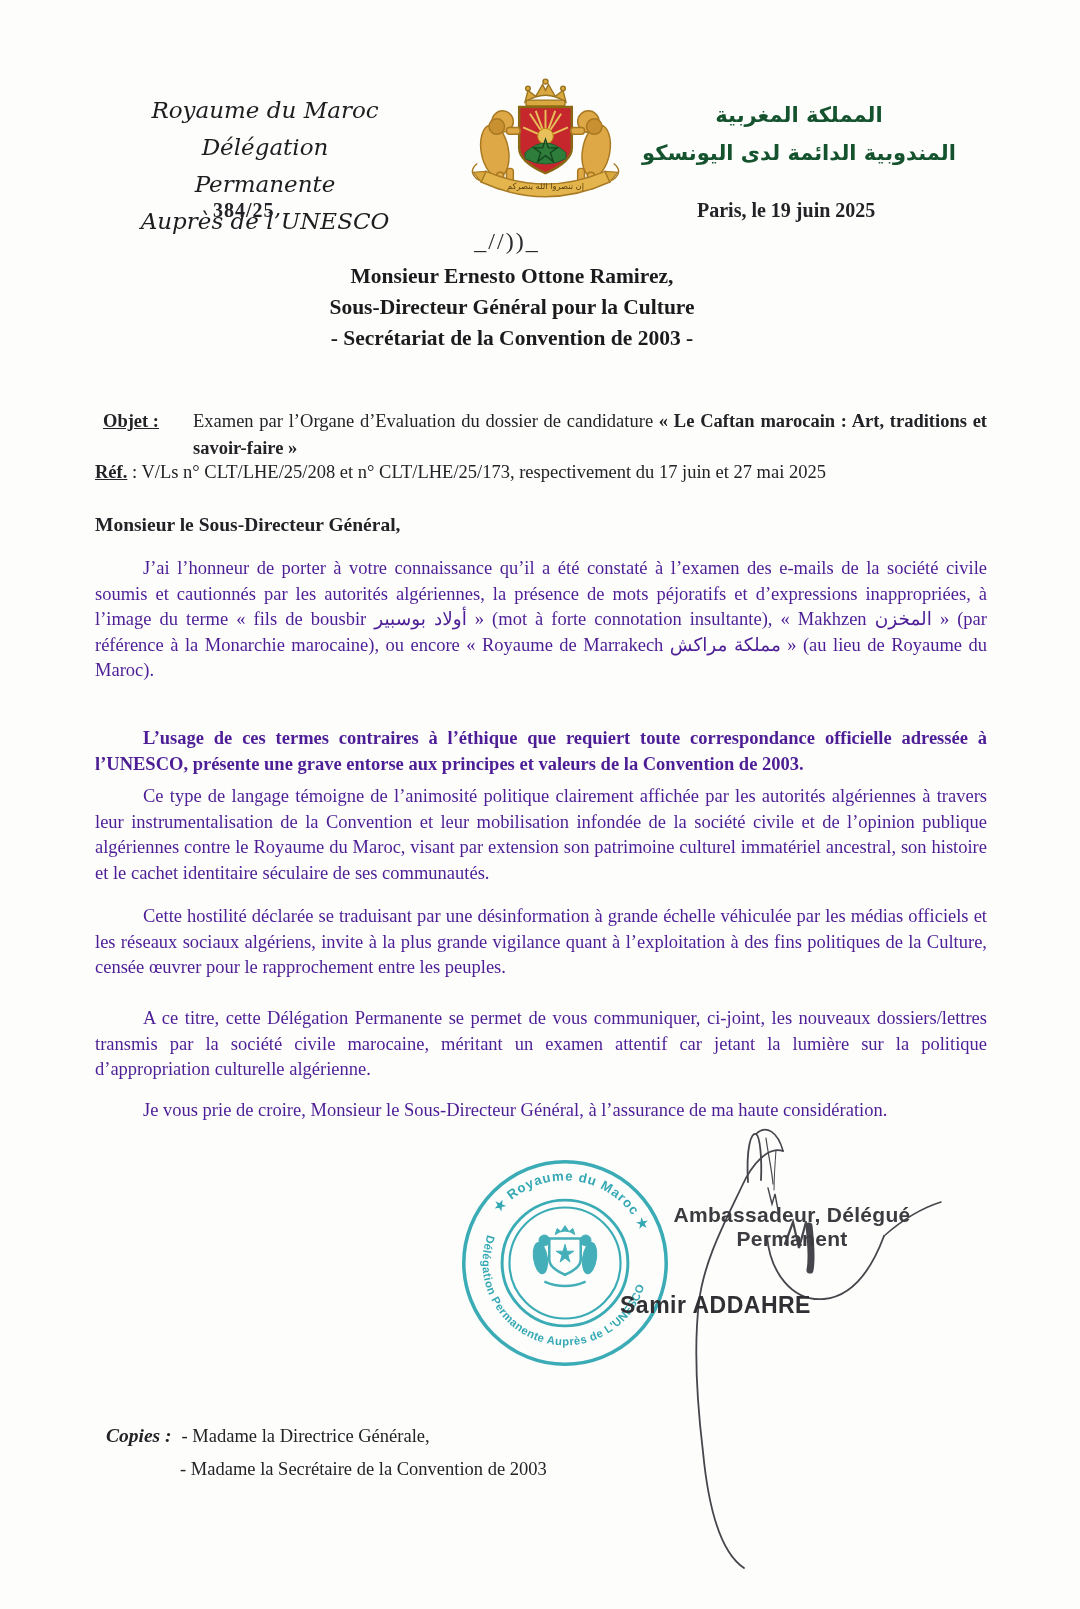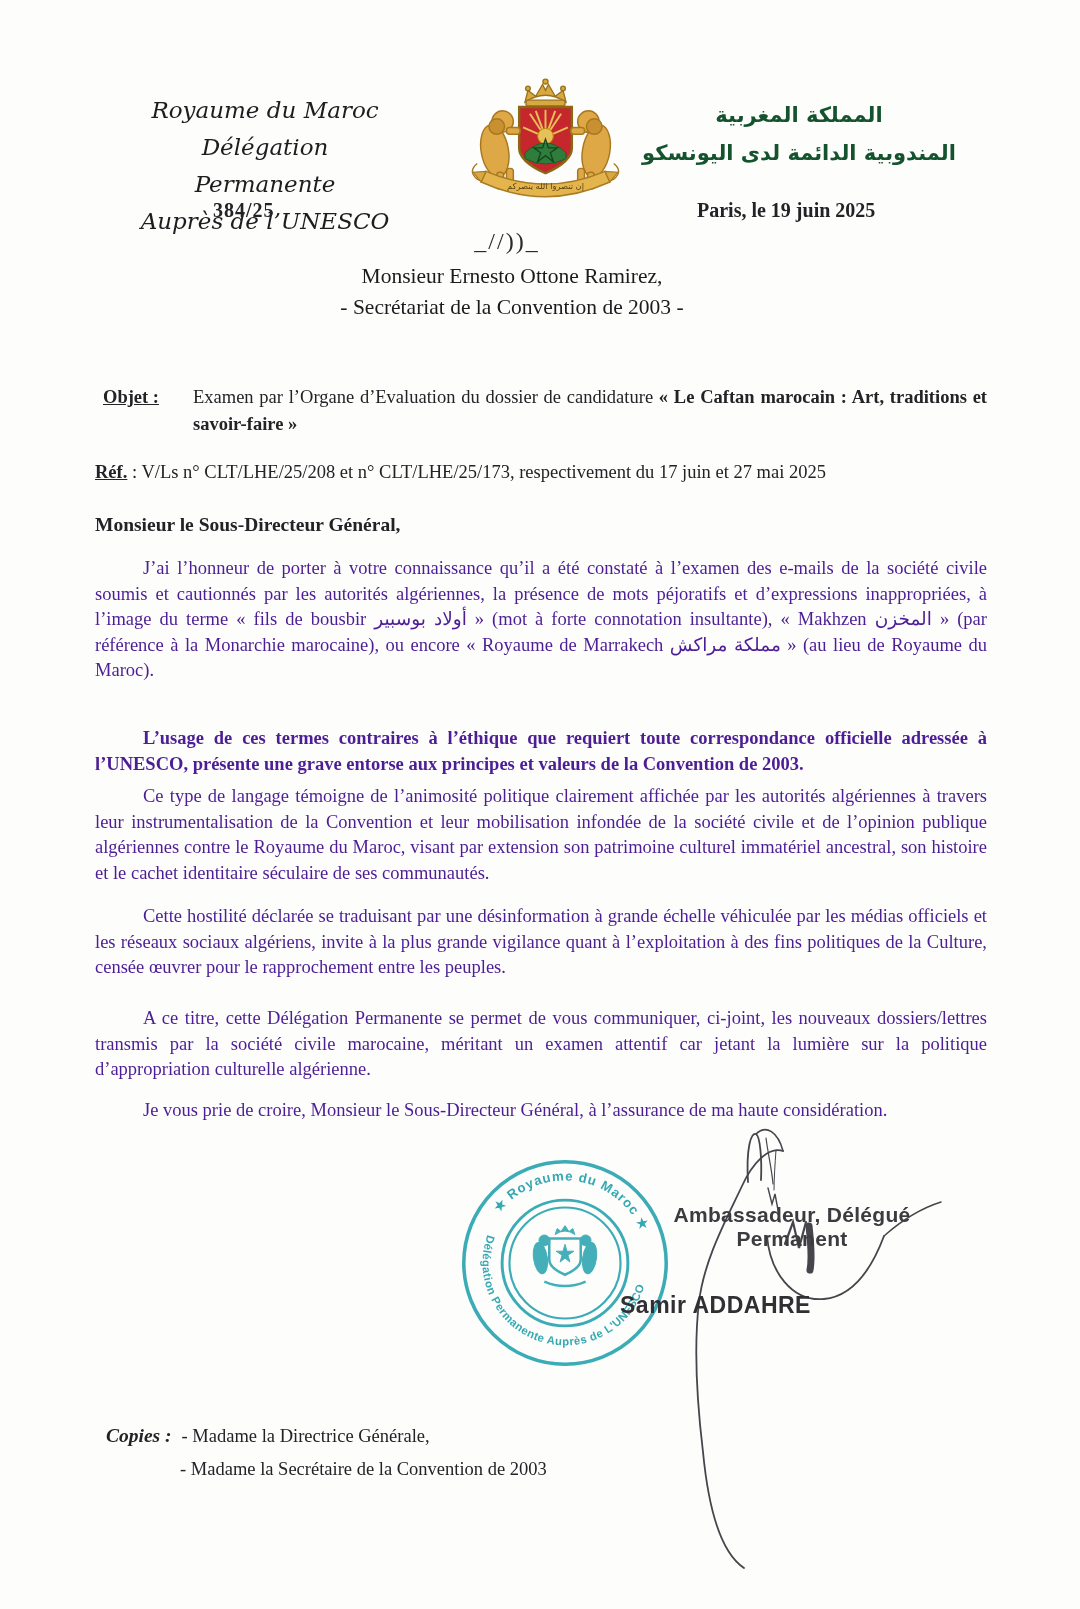--- a/index.html
+++ b/index.html
@@ -10,23 +10,23 @@
            font-style:italic;font-family:"DejaVu Serif",serif;font-size:23px;line-height:37px;color:#1d1d20;}
   .ref-num{position:absolute;left:213px;top:199px;font-weight:bold;font-size:20px;letter-spacing:1px;}
   .emblem{position:absolute;left:448px;top:70px;}
   .lh-right{position:absolute;left:608px;top:96px;width:382px;text-align:center;direction:rtl;
             font-family:"DejaVu Sans",sans-serif;font-weight:bold;font-size:21px;line-height:38px;color:#14532d;}
   .date-line{position:absolute;left:697px;top:199px;font-weight:bold;font-size:20px;}
   
   .hand-mark{position:absolute;left:0;top:228px;width:1014px;text-align:center;
              font-size:24px;letter-spacing:2px;color:#2a2a2e;}
   .addressee{position:absolute;left:0;top:261px;width:1024px;text-align:center;
-             font-weight:normal;font-size:21.5px;line-height:31px;color:#1b1b1e;}
+             font-weight:bold;font-size:21.5px;line-height:31px;color:#1b1b1e;}
   
-  .objet{position:absolute;left:95px;top:384px;width:892px;box-sizing:border-box;padding-left:98px;
+  .objet{position:absolute;left:95px;top:408px;width:892px;box-sizing:border-box;padding-left:98px;
          text-align:justify;font-size:18.5px;line-height:27px;}
   .objet .lbl{position:absolute;left:8px;top:0;font-weight:bold;text-decoration:underline;}
   .objet b{font-weight:bold;}
   .refline{position:absolute;left:95px;top:462px;width:892px;font-size:18.5px;}
   .refline .lbl2{font-weight:bold;text-decoration:underline;}
   .salutation{position:absolute;left:95px;top:514px;font-weight:bold;font-size:19.5px;}
   
   .para{position:absolute;left:95px;width:892px;margin:0;text-align:justify;
         font-size:18.5px;line-height:25.6px;text-indent:48px;color:#4c1d95;}
   .p1{top:556px;} .p2{top:726px;font-weight:bold;} .p3{top:784px;} .p4{top:904px;} .p5{top:1006px;} .p6{top:1098px;}
@@ -106,20 +106,21 @@
   <div class="lh-right">
     <div>المملكة المغربية</div>
     <div>المندوبية الدائمة لدى اليونسكو</div>
   </div>
 
   <div class="date-line">Paris, le 19 juin 2025</div>
 
   <div class="hand-mark">_//))_</div>
   <div class="addressee">
     <div>Monsieur Ernesto Ottone Ramirez,</div>
+    <div>Sous-Directeur Général pour la Culture</div>
     <div>- Secrétariat de la Convention de 2003 -</div>
   </div>
 
   <div class="objet">
     <span class="lbl">Objet :</span><span>Examen par l’Organe d’Evaluation du dossier de candidature </span><b>« Le Caftan marocain : Art, traditions et savoir-faire »</b>
   </div>
   <div class="refline">
     <span class="lbl2">Réf.</span><span> : V/Ls n° CLT/LHE/25/208 et n° CLT/LHE/25/173, respectivement du 17 juin et 27 mai 2025</span>
   </div>
 

